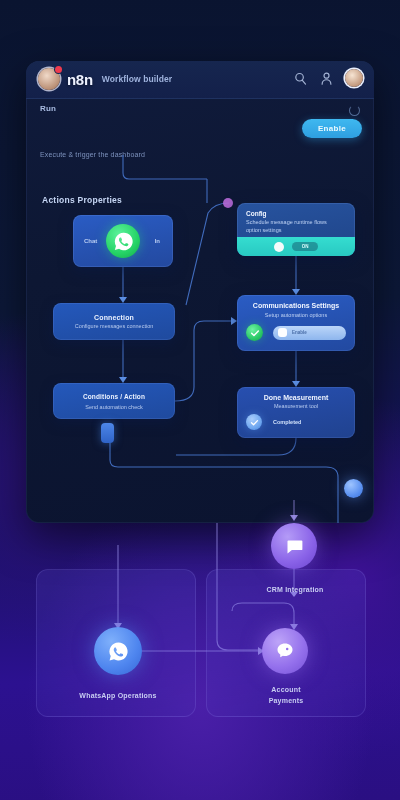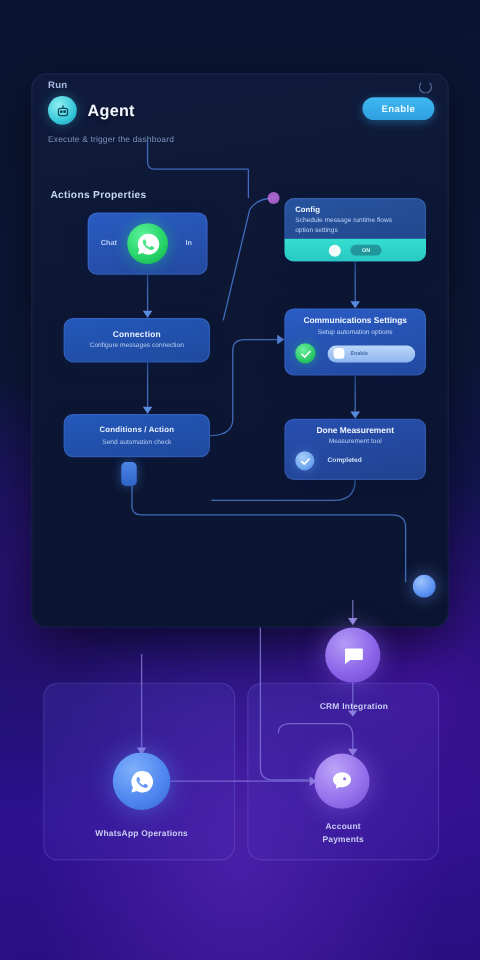--- a/index.html
+++ b/index.html
@@ -245,36 +245,45 @@
   .cap-wa  { left: 68px;  top: 690px; width: 100px; }
   .cap-pay { left: 240px; top: 684px; width: 92px; }
 
   svg.bottom-edges { position: absolute; inset: 0; width: 400px; height: 800px; pointer-events: none; }
 </style>
 </head>
 <body>
 
 <div class="window">
 
+  <div class="titlebar">
+
+    <div class="brand">
+      <div class="brand-avatar"></div>
+      <span class="brand-name">n8n</span>
+      <span class="brand-sub">Workflow builder</span>
+    </div>
+
+    <div class="tb-actions">
+      <svg class="tb-ico" viewBox="0 0 24 24" fill="none" stroke="#c3d3f2" stroke-width="1.9" stroke-linecap="round">
+        <circle cx="10.5" cy="10" r="6"></circle>
+          <line x1="15" y1="15" x2="20" y2="21"></line>
+      </svg>
+      <svg class="tb-ico" viewBox="0 0 24 24" fill="none" stroke="#c3d3f2" stroke-width="1.9" stroke-linecap="round">
+        <circle cx="12" cy="7.5" r="4"></circle>
+          <path d="M5 21c0-4 3.2-7 7-7s7 3 7 7"></path>
+      </svg>
+      <div class="tb-avatar"></div>
+    </div>
+  </div>
 
   <div class="agentbar">
     <span class="run-label">Run</span>
     <div class="spinner"></div>
 
-    <div class="agent-row">
-      <div class="agent-ico">
-        <svg width="13" height="13" viewBox="0 0 24 24" fill="none" stroke="#0d4a5c" stroke-width="2" stroke-linecap="round" stroke-linejoin="round">
-          <rect x="5" y="8" width="14" height="11" rx="3"></rect>
-            <circle cx="9.5" cy="13" r="1.2" fill="#0d4a5c"></circle>
-          <circle cx="14.5" cy="13" r="1.2" fill="#0d4a5c"></circle>
-            <line x1="12" y1="4" x2="12" y2="8"></line>
-        </svg>
-      </div>
-      <span class="agent-title">Agent</span>
-    </div>
 
     <button class="enable-btn">Enable</button>
     <span class="agent-desc">Execute &amp; trigger the dashboard</span>
   </div>
 
   <div class="canvas">
 
     <svg class="edges" viewBox="0 0 348 368" preserveAspectRatio="none">
       <g stroke="#4a7ad4" stroke-width="1.1" fill="none" opacity=".85">
         <path d="M97 0 L97 18 Q97 24 103 24 L181 24"></path>

